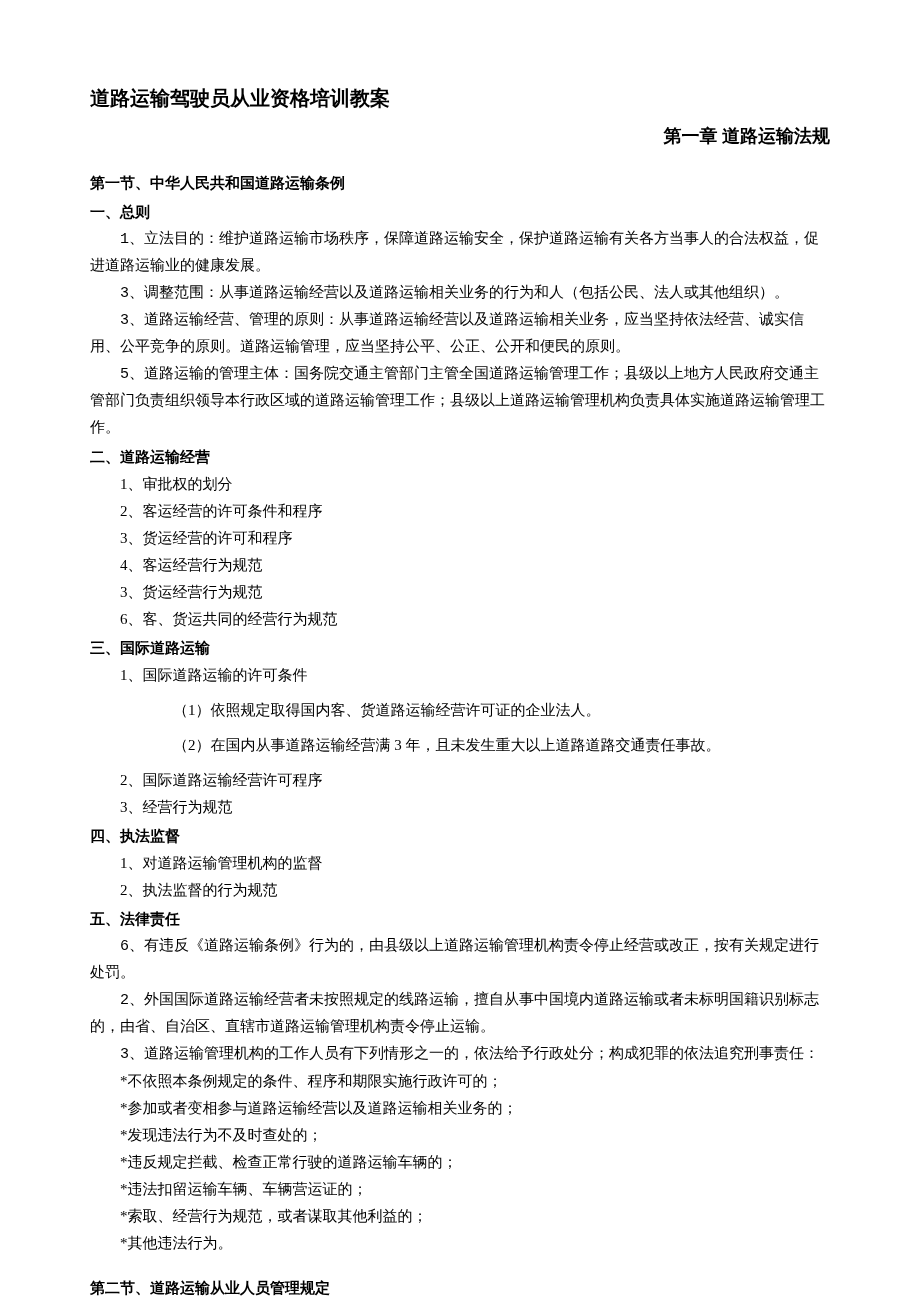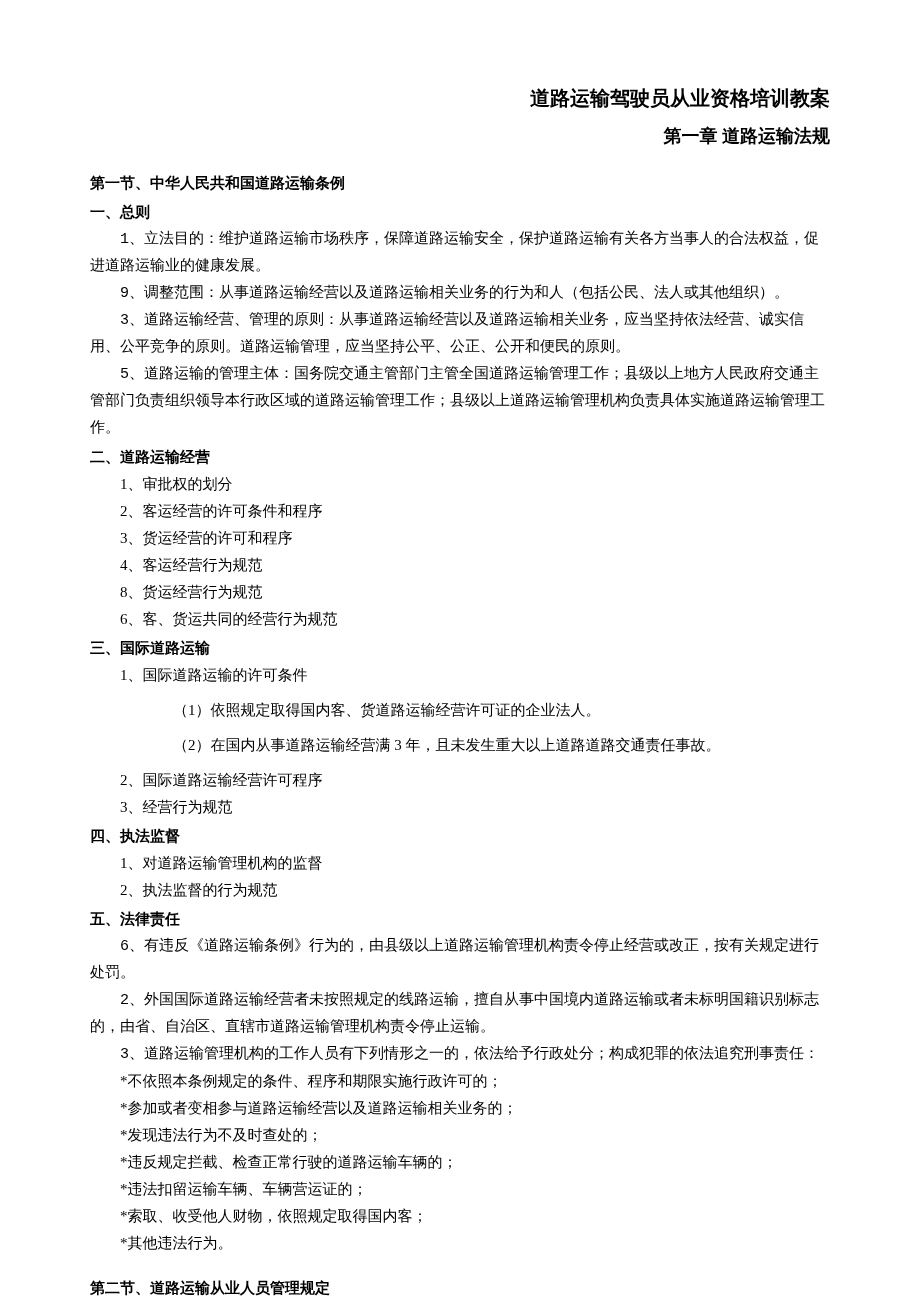--- a/index.html
+++ b/index.html
@@ -7,21 +7,21 @@
       background: #fff;
       margin: 0;
       padding: 80px 90px;
       width: 920px;
       box-sizing: border-box;
       color: #000;
       font-size: 15px;
       line-height: 1.8;
     }
     .title {
-      text-align: right;
+      text-align: left;
       font-weight: bold;
       font-size: 20px;
       margin-bottom: 4px;
     }
     .subtitle {
       text-align: right;
       font-weight: bold;
       font-size: 18px;
       margin-bottom: 8px;
     }
@@ -53,30 +53,30 @@
   </style>
 </head>
 <body>
 
 <div class="title">道路运输驾驶员从业资格培训教案</div>
 <div class="subtitle">第一章 道路运输法规</div>
 
 <div class="section-heading">第一节、中华人民共和国道路运输条例</div>
 <div class="sub-heading">一、总则</div>
 <p class="para">1、立法目的：维护道路运输市场秩序，保障道路运输安全，保护道路运输有关各方当事人的合法权益，促进道路运输业的健康发展。</p>
-<p class="para">9、调整范围：从事道路运输经营以及道路运输相关业务的行为和人（包括公民、法人或其他组织）。</p>
+<p class="para">3、调整范围：从事道路运输经营以及道路运输相关业务的行为和人（包括公民、法人或其他组织）。</p>
 <p class="para">3、道路运输经营、管理的原则：从事道路运输经营以及道路运输相关业务，应当坚持依法经营、诚实信用、公平竞争的原则。道路运输管理，应当坚持公平、公正、公开和便民的原则。</p>
 <p class="para">5、道路运输的管理主体：国务院交通主管部门主管全国道路运输管理工作；县级以上地方人民政府交通主管部门负责组织领导本行政区域的道路运输管理工作；县级以上道路运输管理机构负责具体实施道路运输管理工作。</p>
 
 <div class="sub-heading">二、道路运输经营</div>
 <p class="list-item">1、审批权的划分</p>
 <p class="list-item">2、客运经营的许可条件和程序</p>
 <p class="list-item">3、货运经营的许可和程序</p>
 <p class="list-item">4、客运经营行为规范</p>
-<p class="list-item">8、货运经营行为规范</p>
+<p class="list-item">3、货运经营行为规范</p>
 <p class="list-item">6、客、货运共同的经营行为规范</p>
 
 <div class="sub-heading">三、国际道路运输</div>
 <p class="list-item">1、国际道路运输的许可条件</p>
 <p class="sub-item">（1）依照规定取得国内客、货道路运输经营许可证的企业法人。</p>
 <p class="sub-item">（2）在国内从事道路运输经营满 3 年，且未发生重大以上道路道路交通责任事故。</p>
 <p class="list-item">2、国际道路运输经营许可程序</p>
 <p class="list-item">3、经营行为规范</p>
 
 <div class="sub-heading">四、执法监督</div>
@@ -85,17 +85,17 @@
 
 <div class="sub-heading">五、法律责任</div>
 <p class="para">6、有违反《道路运输条例》行为的，由县级以上道路运输管理机构责令停止经营或改正，按有关规定进行处罚。</p>
 <p class="para">2、外国国际道路运输经营者未按照规定的线路运输，擅自从事中国境内道路运输或者未标明国籍识别标志的，由省、自治区、直辖市道路运输管理机构责令停止运输。</p>
 <p class="para">3、道路运输管理机构的工作人员有下列情形之一的，依法给予行政处分；构成犯罪的依法追究刑事责任：</p>
 <p class="star-item">*不依照本条例规定的条件、程序和期限实施行政许可的；</p>
 <p class="star-item">*参加或者变相参与道路运输经营以及道路运输相关业务的；</p>
 <p class="star-item">*发现违法行为不及时查处的；</p>
 <p class="star-item">*违反规定拦截、检查正常行驶的道路运输车辆的；</p>
 <p class="star-item">*违法扣留运输车辆、车辆营运证的；</p>
-<p class="star-item">*索取、收受他人财物，依照规定取得国内客；</p>
+<p class="star-item">*索取、经营行为规范，或者谋取其他利益的；</p>
 <p class="star-item">*其他违法行为。</p>
 
 <div class="section-heading">第二节、道路运输从业人员管理规定</div>
 <div class="sub-heading">一、总则</div>
 
 </body></html>

